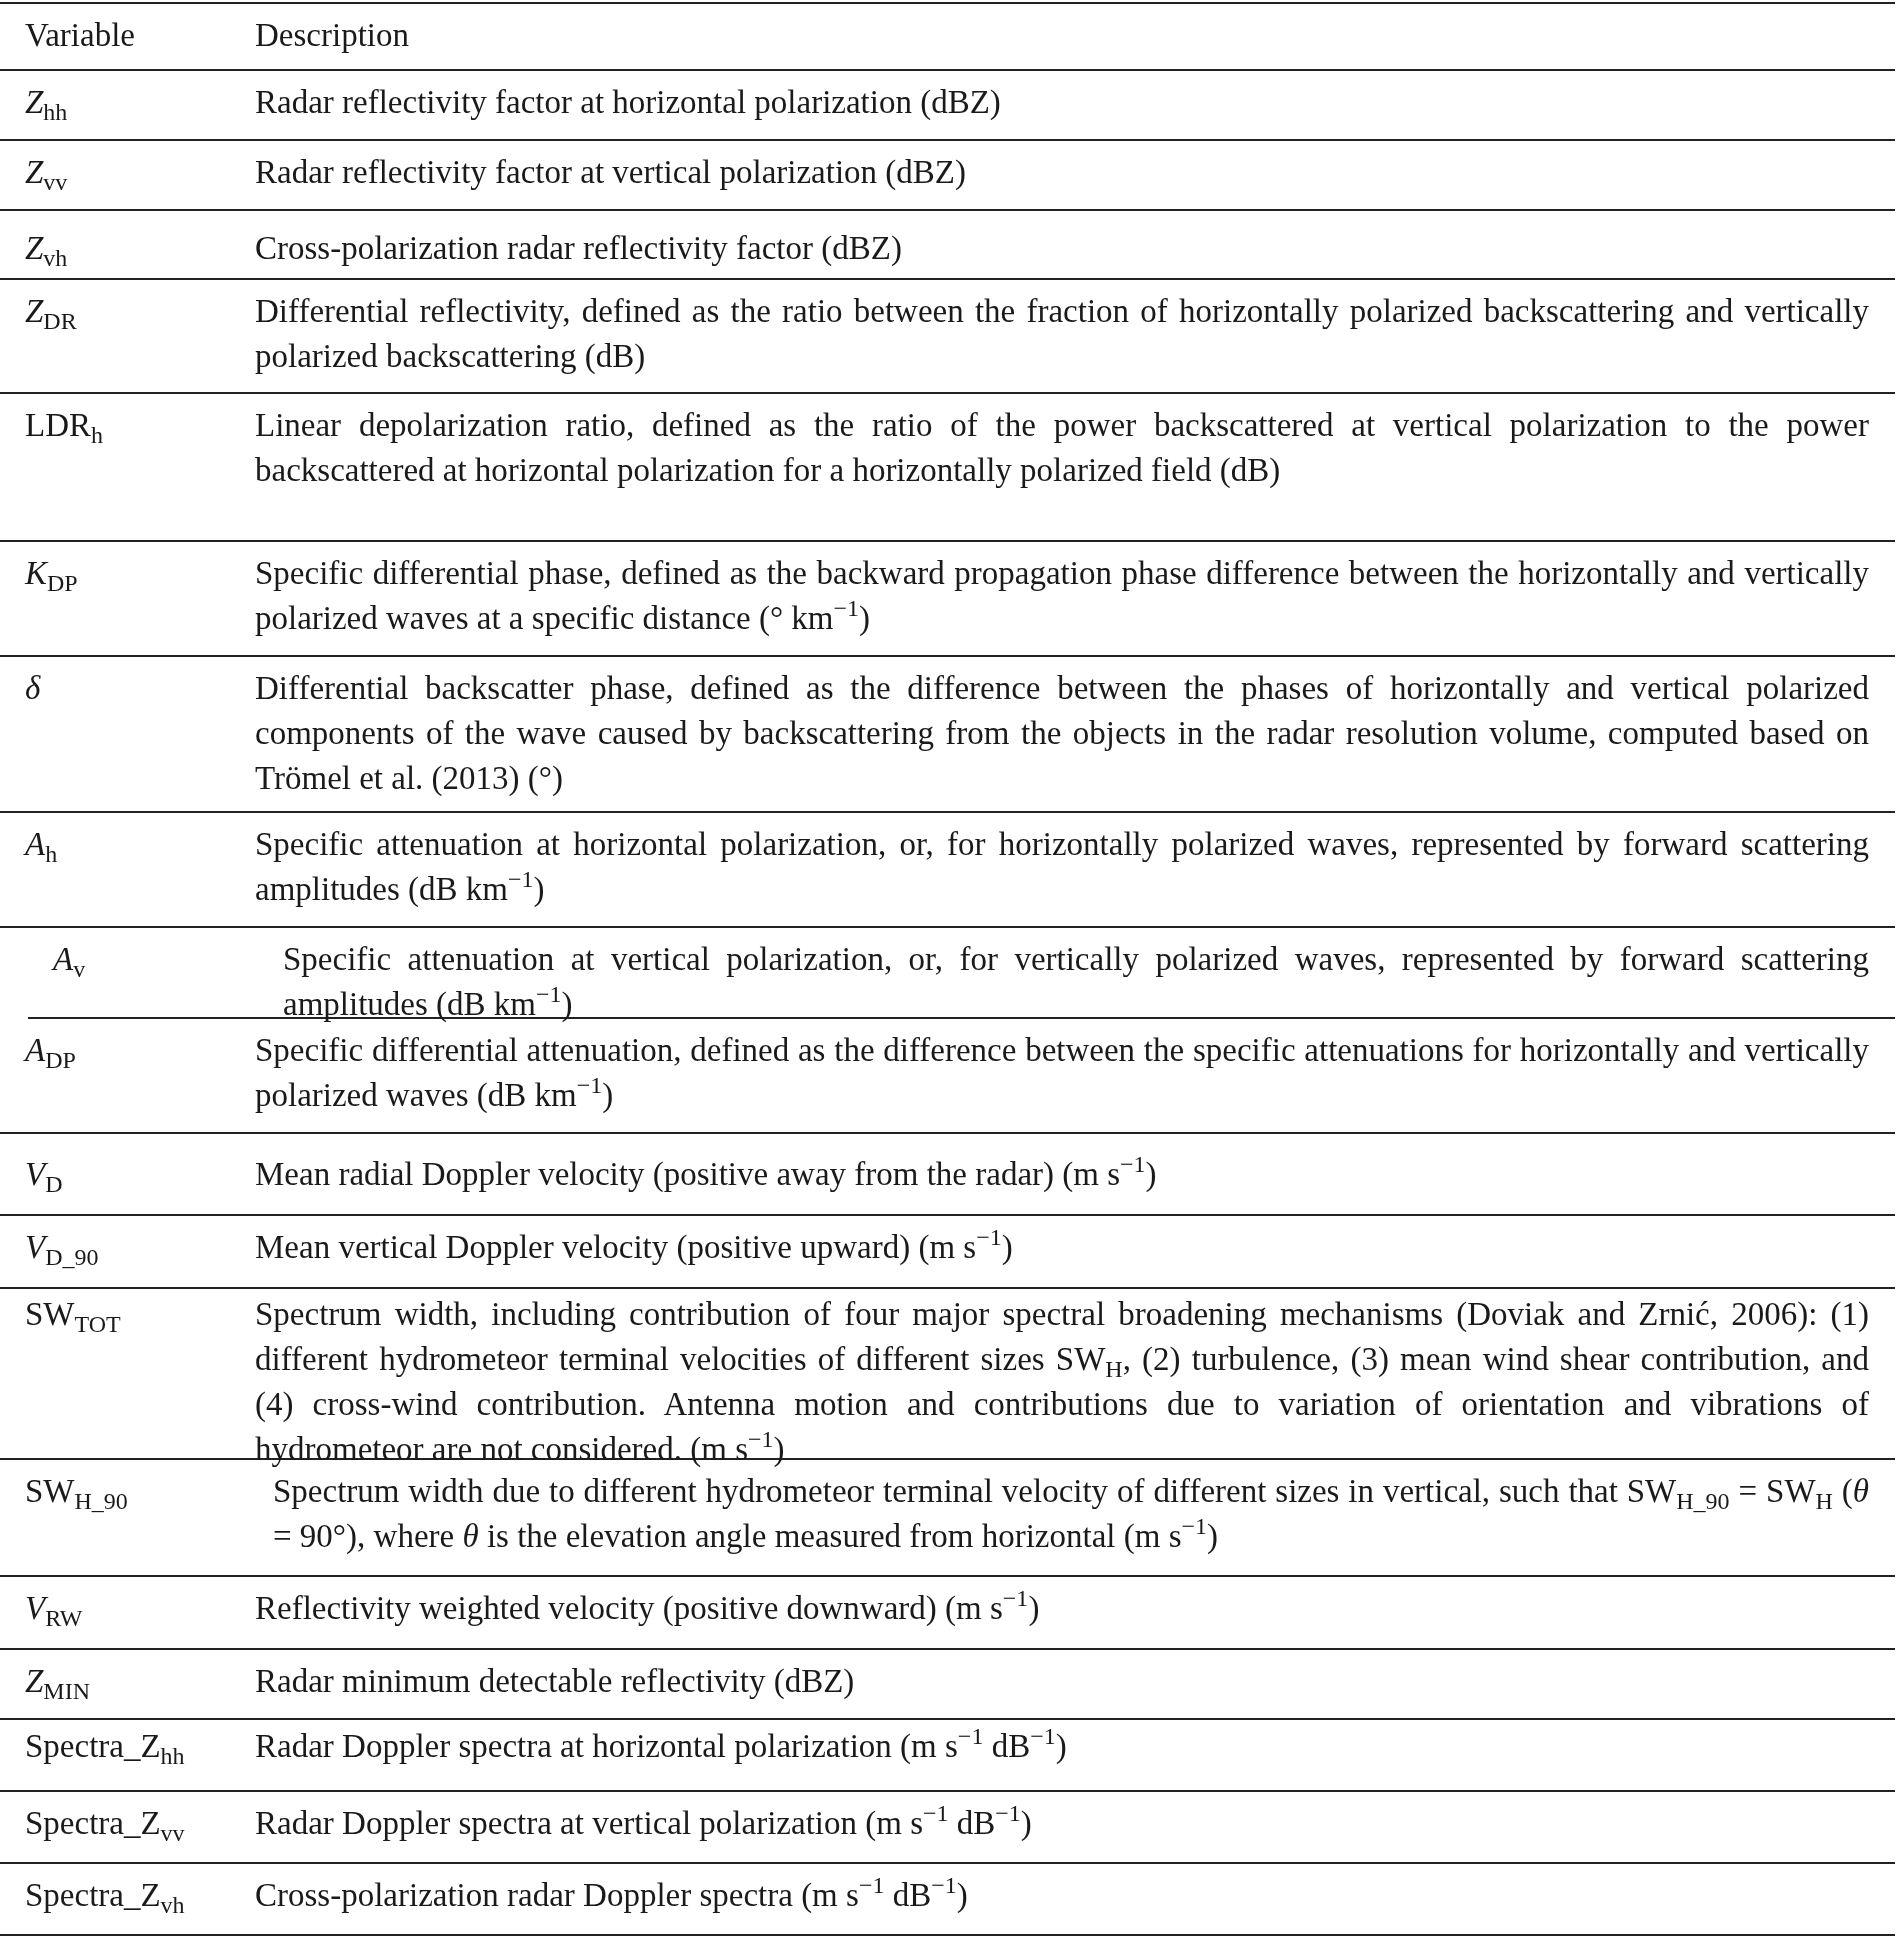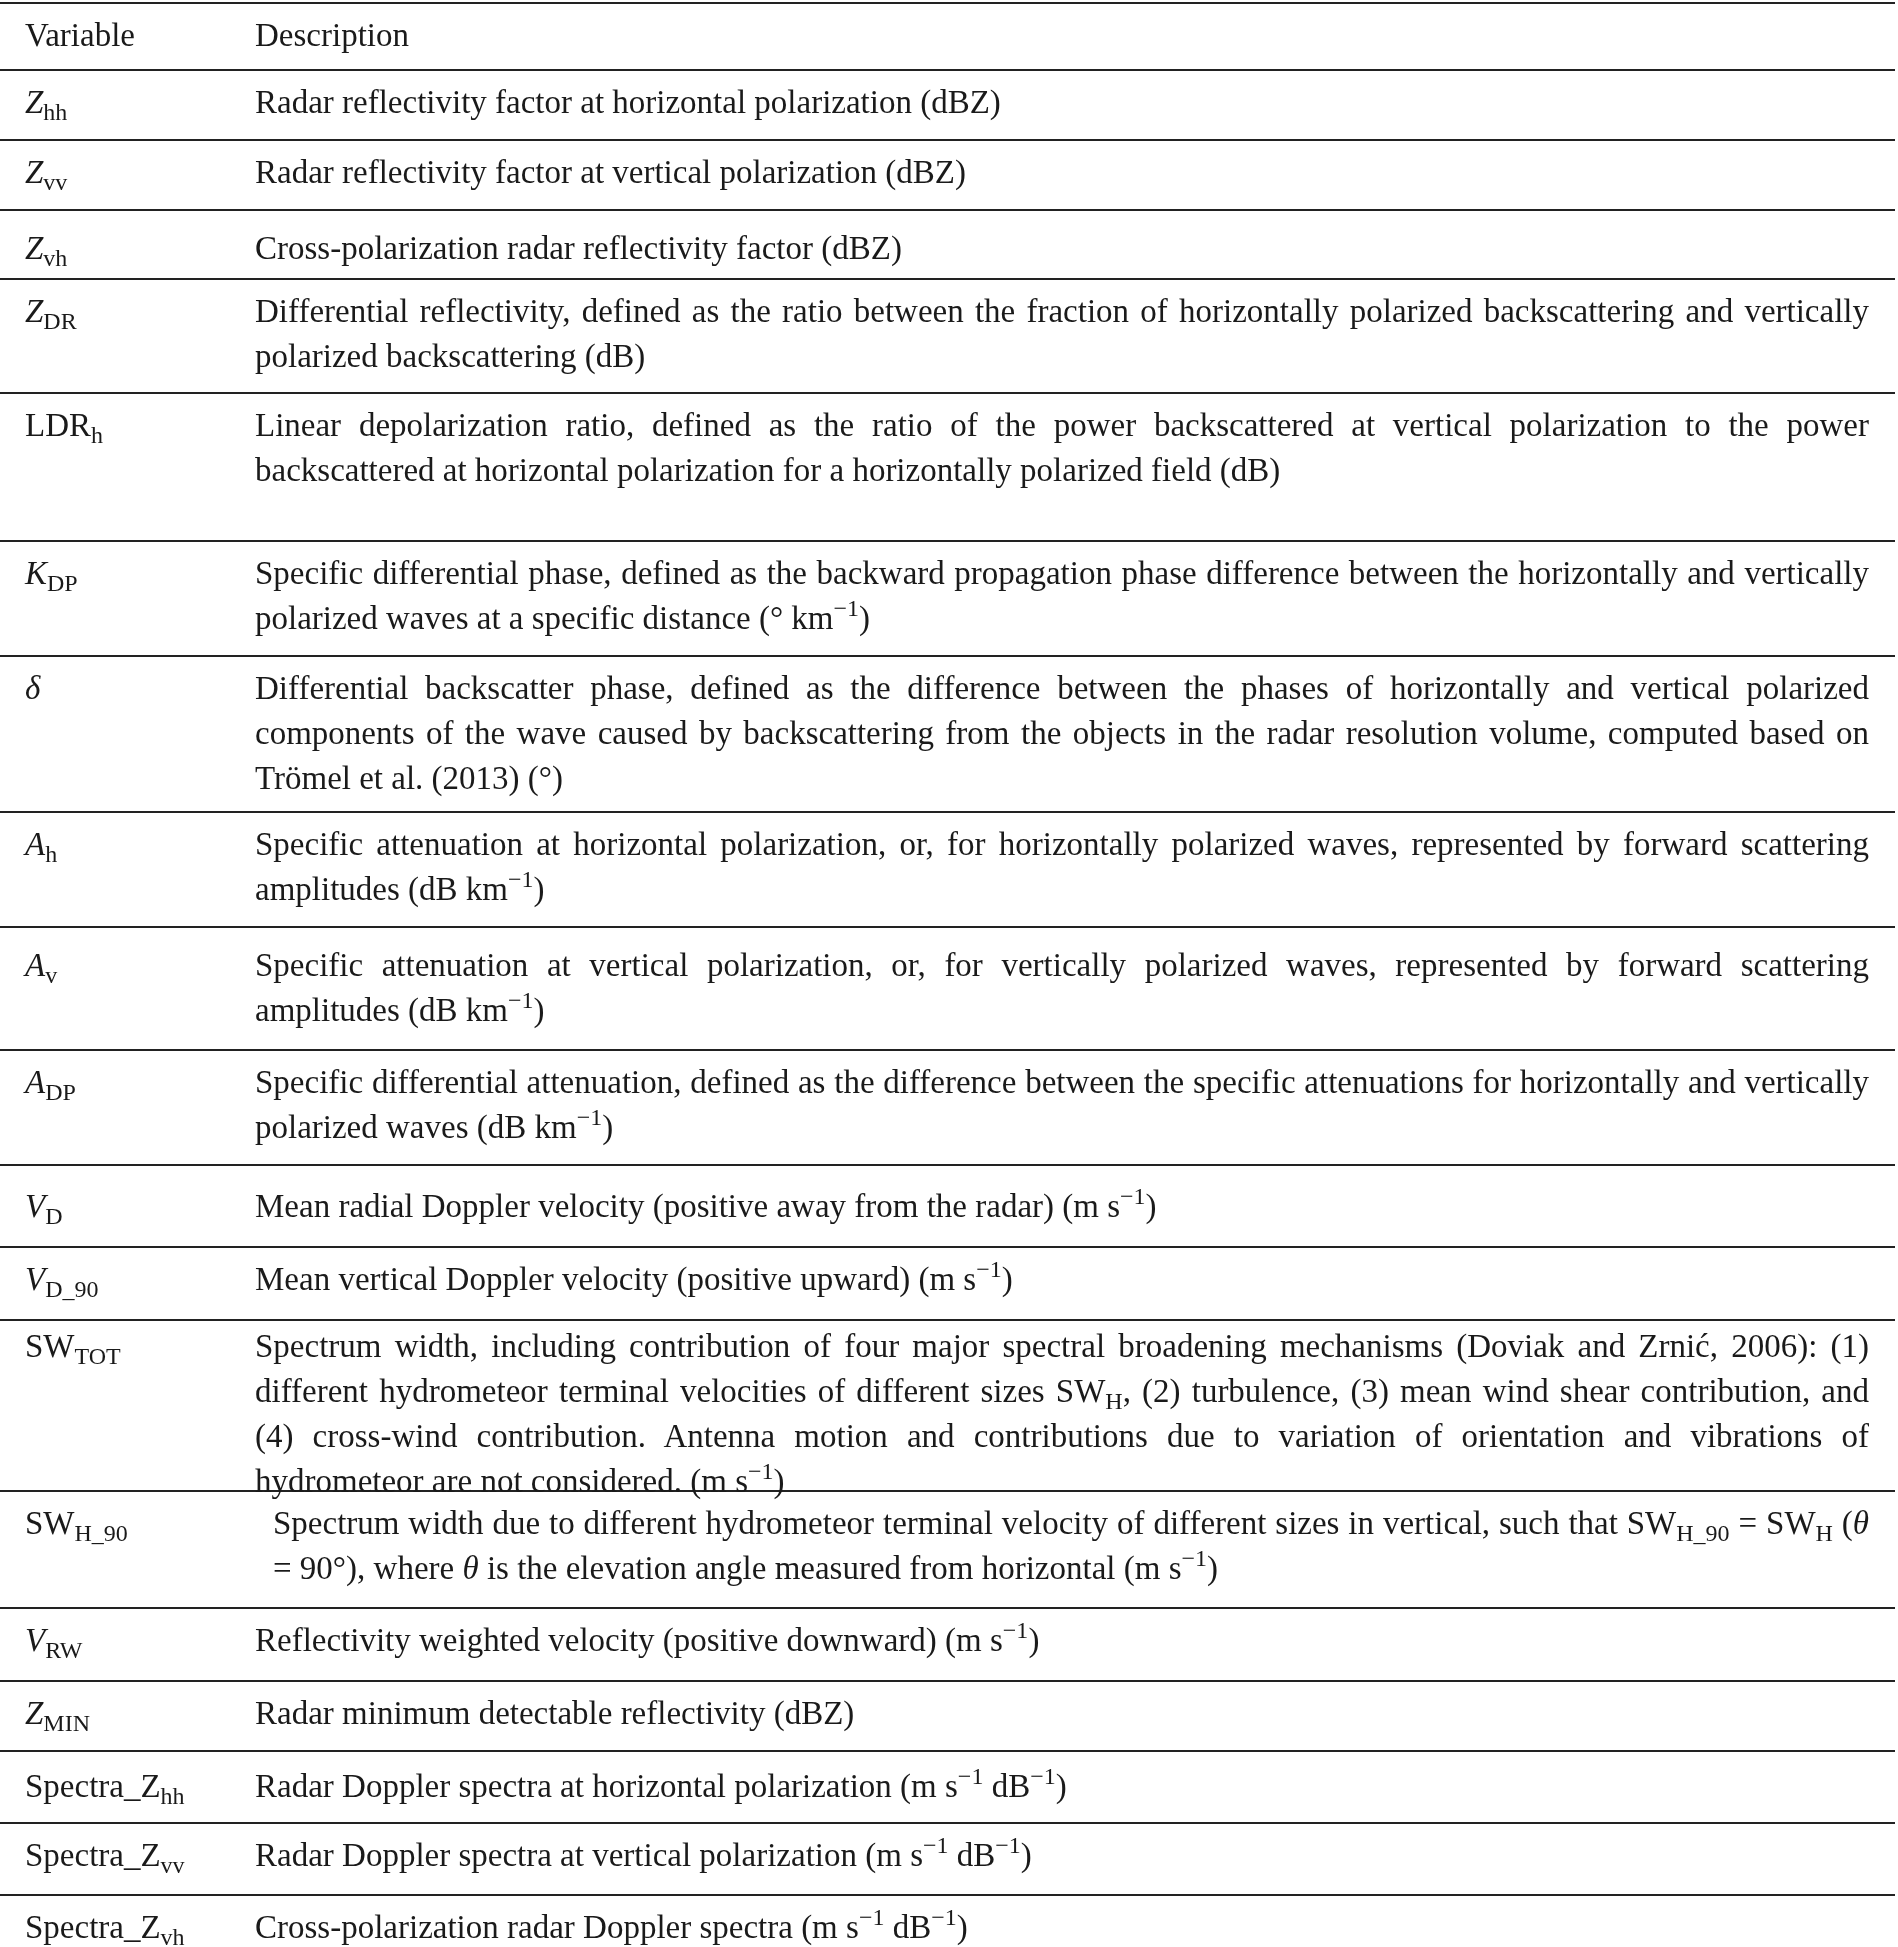--- a/index.html
+++ b/index.html
@@ -97,21 +97,21 @@
         <div class="cell-desc"><span class="frag">Specific differential phase, defined as the backward propagation phase difference between the horizontally and vertically polarized waves at a specific distance (° km</span><sup>−1</sup><span class="frag">)</span></div>
       </div>
       <div class="row" style="height: 156px; padding-top: 9.2px;">
         <div class="cell-var"><span class="it">δ</span></div>
         <div class="cell-desc"><span class="frag">Differential backscatter phase, defined as the difference between the phases of horizontally and vertical polarized components of the wave caused by backscattering from the objects in the radar resolution volume, computed based on Trömel et al. (2013) (°)</span></div>
       </div>
       <div class="row" style="height: 115px; padding-top: 9.2px; justify-content: space-between;">
         <div class="cell-var"><span class="it">A</span><sub>h</sub></div>
         <div class="cell-desc"><span class="frag">Specific attenuation at horizontal polarization, or, for horizontally polarized waves, represented by forward scattering amplitudes (dB km</span><sup>−1</sup><span class="frag">)</span></div>
       </div>
-      <div class="row" style="height: 123px; padding-top: 15px;">
+      <div class="row" style="height: 91px; padding-top: 9px; margin-left: 28px;">
         <div class="cell-var"><span class="it">A</span><sub>v</sub></div>
         <div class="cell-desc"><span class="frag">Specific attenuation at vertical polarization, or, for vertically polarized waves, represented by forward scattering amplitudes (dB km</span><sup>−1</sup><span class="frag">)</span></div>
       </div>
       <div class="row" style="height: 115px; padding-top: 9.2px;">
         <div class="cell-var"><span class="it">A</span><sub>DP</sub></div>
         <div class="cell-desc"><span class="frag">Specific differential attenuation, defined as the difference between the specific attenuations for horizontally and vertically polarized waves (dB km</span><sup>−1</sup><span class="frag">)</span></div>
       </div>
       <div class="row" style="height: 82px; padding-top: 18px;">
         <div class="cell-var"><span class="it">V</span><sub>D</sub></div>
         <div class="cell-desc"><span class="frag">Mean radial Doppler velocity (positive away from the radar) (m s</span><sup>−1</sup><span class="frag">)</span></div>
@@ -129,21 +129,21 @@
         <div class="cell-desc"><span class="frag">Spectrum width due to different hydrometeor terminal velocity of different sizes in vertical, such that SW</span><sub>H_90</sub><span class="frag"> = SW</span><sub>H</sub><span class="frag"> (</span><span class="it">θ</span><span class="frag"> = 90°), where </span><span class="it">θ</span><span class="frag"> is the elevation angle measured from horizontal (m s</span><sup>−1</sup><span class="frag">)</span></div>
       </div>
       <div class="row" style="height: 73px; padding-top: 9.2px;">
         <div class="cell-var"><span class="it">V</span><sub>RW</sub></div>
         <div class="cell-desc"><span class="frag">Reflectivity weighted velocity (positive downward) (m s</span><sup>−1</sup><span class="frag">)</span></div>
       </div>
       <div class="row" style="height: 70px; padding-top: 9.2px;">
         <div class="cell-var"><span class="it">Z</span><sub>MIN</sub></div>
         <div class="cell-desc"><span class="frag">Radar minimum detectable reflectivity (dBZ)</span></div>
       </div>
-      <div class="row" style="height: 72px; padding-top: 12px;">
+      <div class="row" style="height: 72px; padding-top: 4px;">
         <div class="cell-var"><span>Spectra_Z</span><sub>hh</sub></div>
         <div class="cell-desc"><span class="frag">Radar Doppler spectra at horizontal polarization (m s</span><sup>−1</sup><span class="frag"> dB</span><sup>−1</sup><span class="frag">)</span></div>
       </div>
       <div class="row" style="height: 72px; padding-top: 9.2px;">
         <div class="cell-var"><span>Spectra_Z</span><sub>vv</sub></div>
         <div class="cell-desc"><span class="frag">Radar Doppler spectra at vertical polarization (m s</span><sup>−1</sup><span class="frag"> dB</span><sup>−1</sup><span class="frag">)</span></div>
       </div>
       <div class="row" style="height: 72px; padding-top: 9.2px;">
         <div class="cell-var"><span>Spectra_Z</span><sub>vh</sub></div>
         <div class="cell-desc"><span class="frag">Cross-polarization radar Doppler spectra (m s</span><sup>−1</sup><span class="frag"> dB</span><sup>−1</sup><span class="frag">)</span></div>

